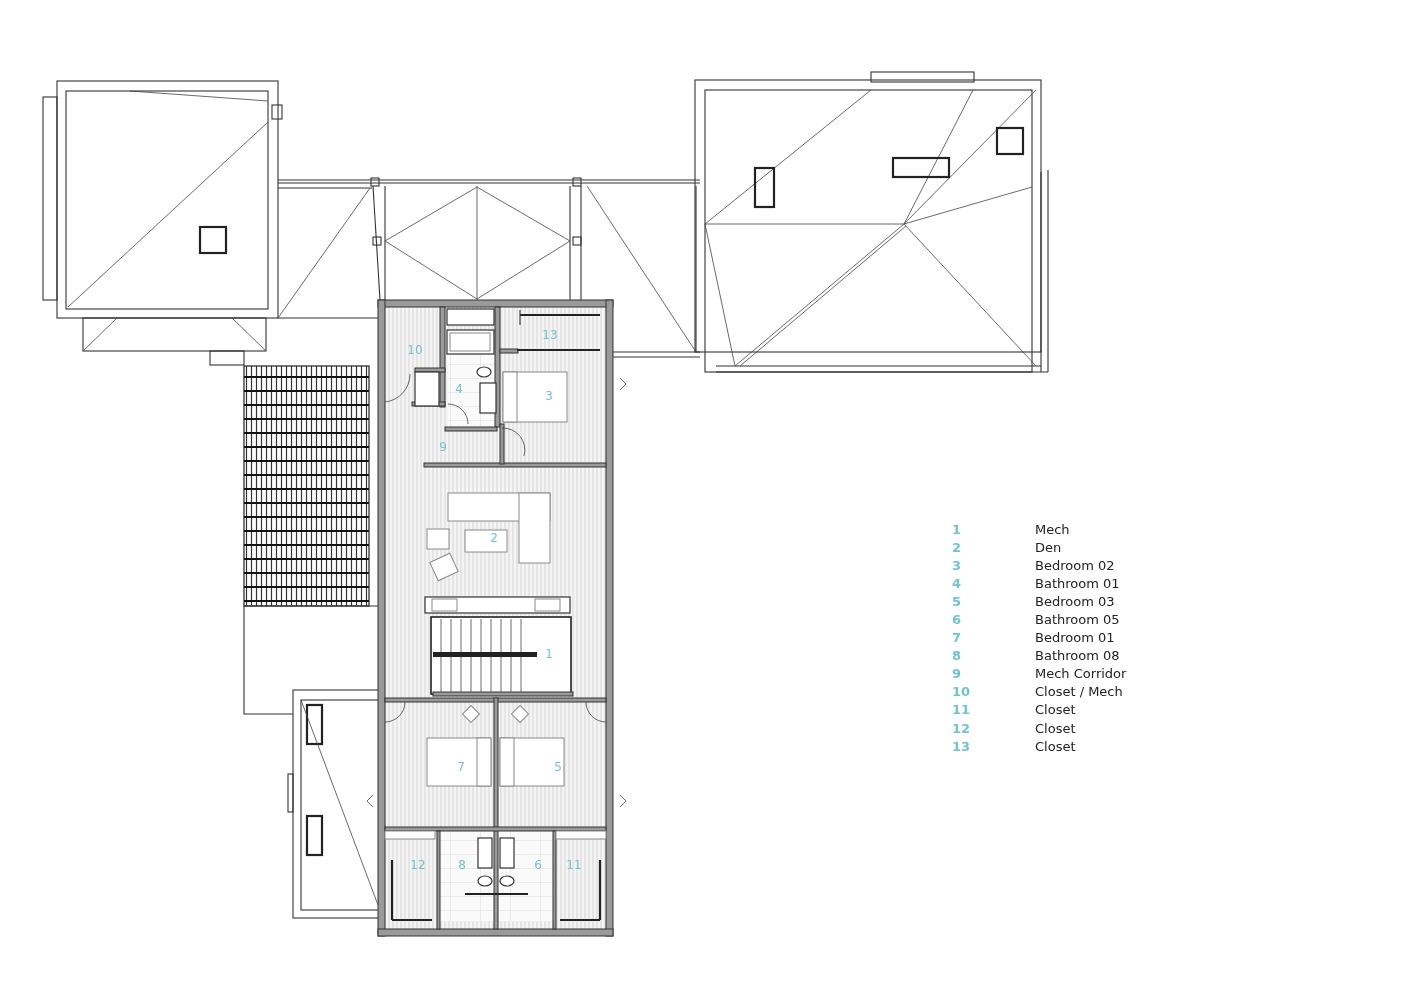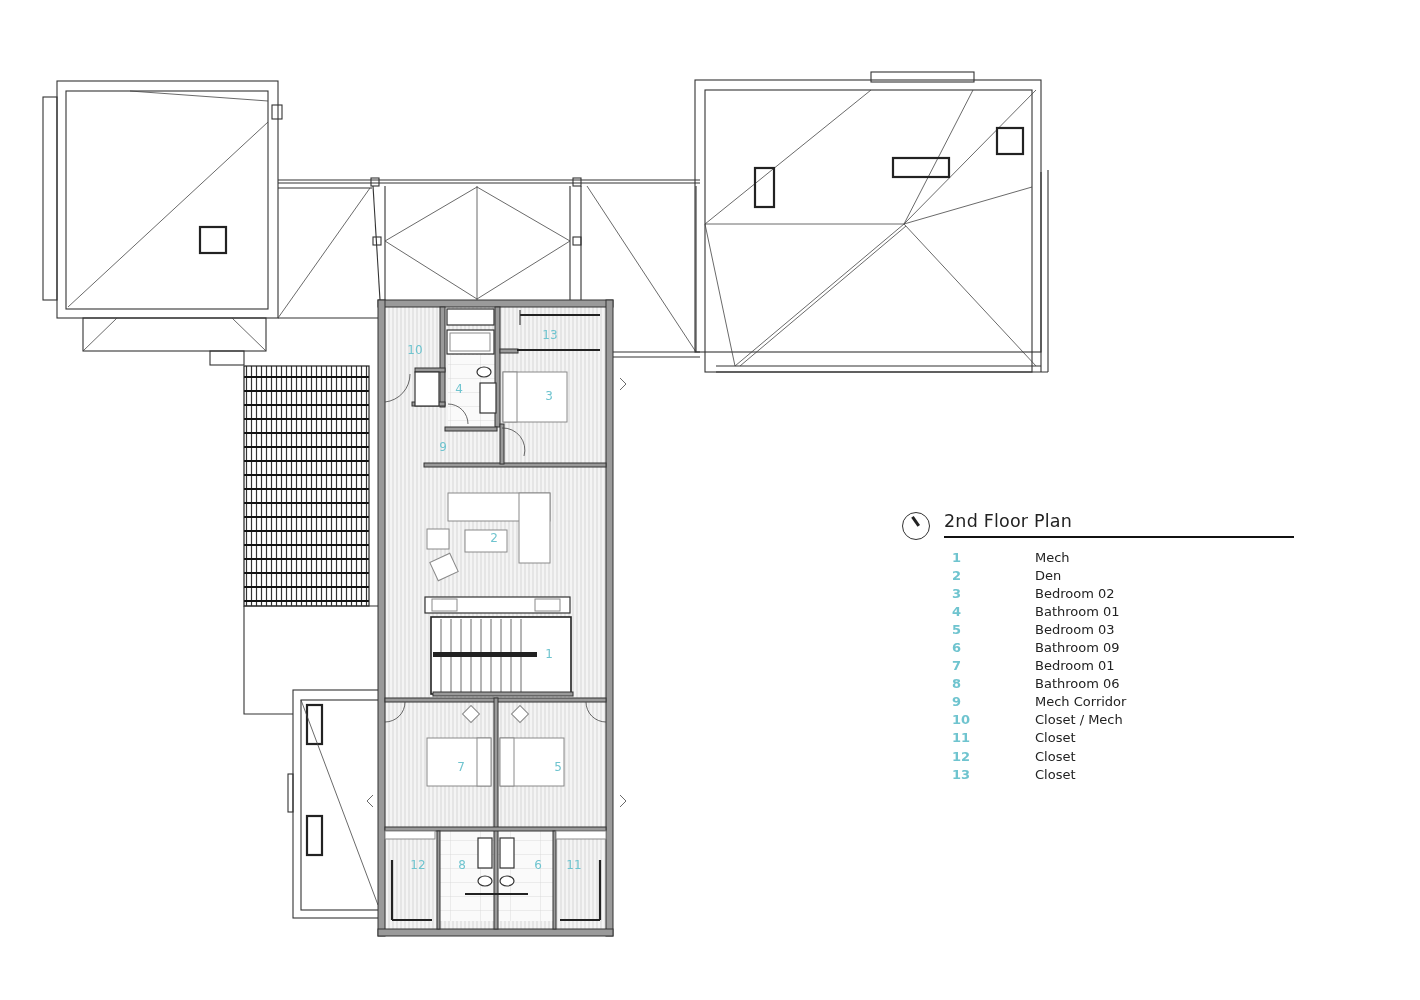--- a/index.html
+++ b/index.html
@@ -231,25 +231,20 @@
     <text class="room-num" x="462" y="865">8</text>
     <text class="room-num" x="443" y="447">9</text>
     <text class="room-num" x="415" y="350">10</text>
     <text class="room-num" x="574" y="865">11</text>
     <text class="room-num" x="418" y="865">12</text>
     <text class="room-num" x="550" y="335">13</text>
   </g>
 </svg>
 
 <div id="legend">
-  <div class="legend-head">
-    <span class="north-icon"></span>
-    <span class="legend-title">2nd Floor Plan</span>
-    <span class="legend-rule"></span>
-  </div>
   <ul class="legend-list">
     <li class="legend-item">
         <span class="legend-num">1</span>
         <span class="legend-label">Mech</span>
       </li>
     <li class="legend-item">
         <span class="legend-num">2</span>
         <span class="legend-label">Den</span>
       </li>
     <li class="legend-item">
@@ -259,29 +254,29 @@
     <li class="legend-item">
         <span class="legend-num">4</span>
         <span class="legend-label">Bathroom 01</span>
       </li>
     <li class="legend-item">
         <span class="legend-num">5</span>
         <span class="legend-label">Bedroom 03</span>
       </li>
     <li class="legend-item">
         <span class="legend-num">6</span>
-        <span class="legend-label">Bathroom 09</span>
+        <span class="legend-label">Bathroom 05</span>
       </li>
     <li class="legend-item">
         <span class="legend-num">7</span>
         <span class="legend-label">Bedroom 01</span>
       </li>
     <li class="legend-item">
         <span class="legend-num">8</span>
-        <span class="legend-label">Bathroom 06</span>
+        <span class="legend-label">Bathroom 08</span>
       </li>
     <li class="legend-item">
         <span class="legend-num">9</span>
         <span class="legend-label">Mech Corridor</span>
       </li>
     <li class="legend-item">
         <span class="legend-num">10</span>
         <span class="legend-label">Closet / Mech</span>
       </li>
     <li class="legend-item">

